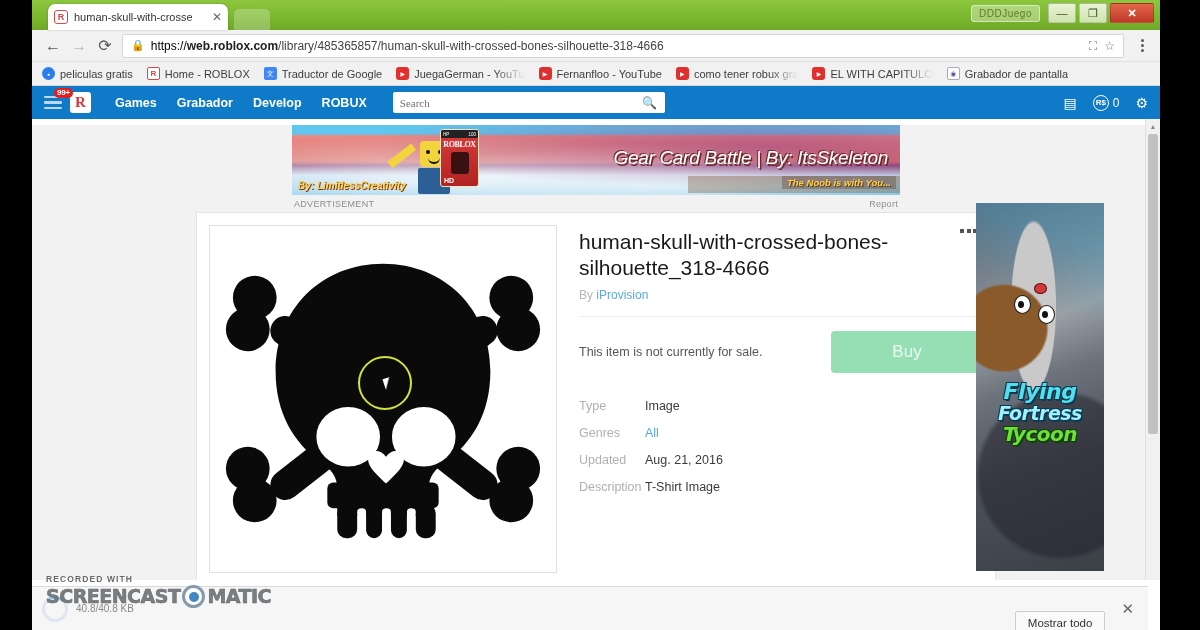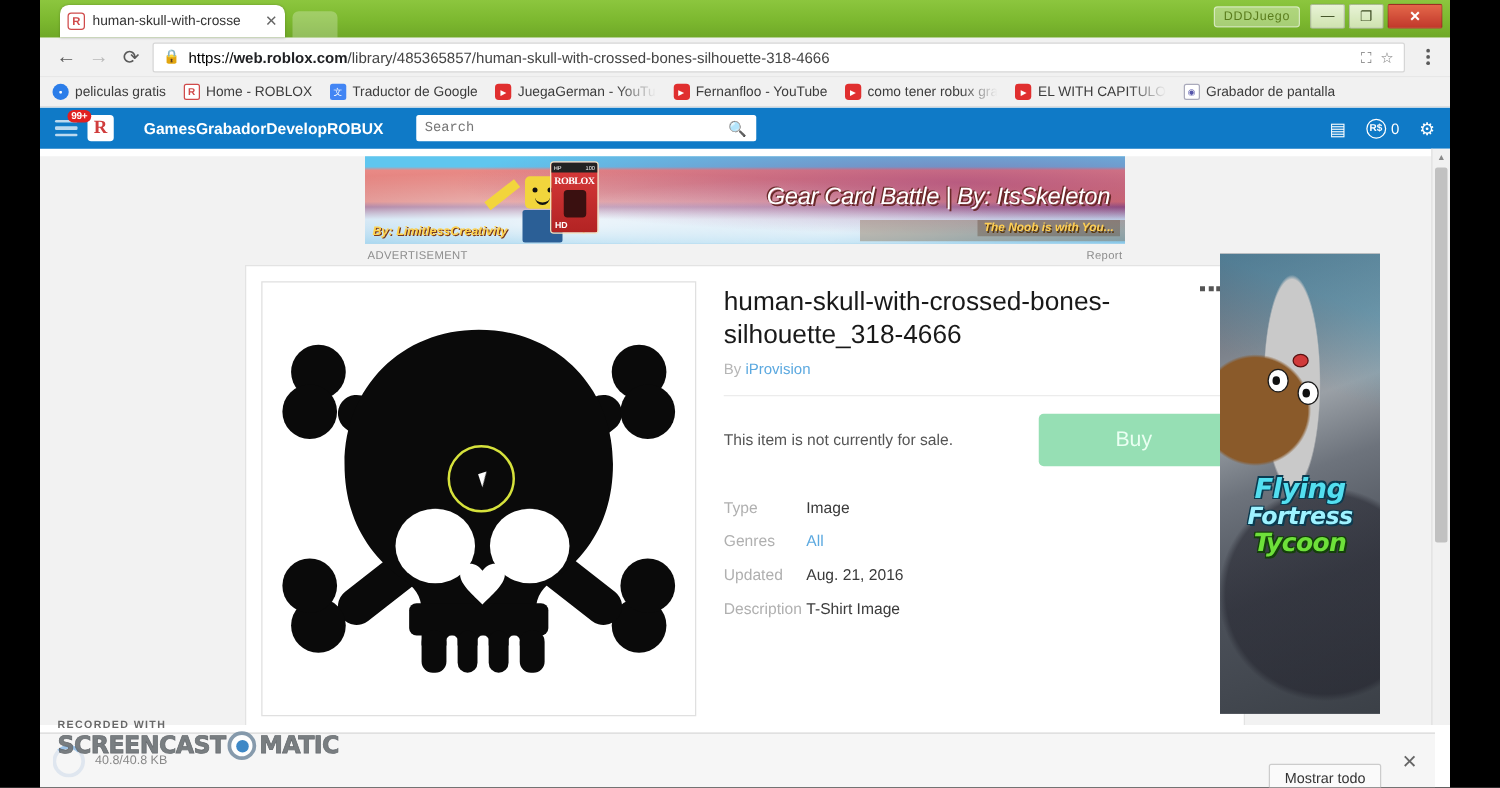--- a/index.html
+++ b/index.html
@@ -137,31 +137,31 @@
     position: absolute; left: 10px; top: -7px; background: #e02020; color: #fff;
     font-size: 8px; font-weight: bold; padding: 1px 3px; border-radius: 7px;
     line-height: 1.1; letter-spacing: -.2px;
   }
   .rbx-logo {
     width: 21px; height: 21px; margin-left: 6px; background: #fff; border-radius: 3px;
     color: #d03c3c; font-weight: bold; font-size: 15px;
     display: flex; align-items: center; justify-content: center;
     font-family: "Liberation Serif", serif;
   }
-  .rbx-links { display: flex; margin-left: 24px; }
+  .rbx-links { display: flex; gap: 20px; margin-left: 24px; }
   .rbx-link {
     color: #fff; font-size: 12.5px; font-weight: bold; cursor: pointer; white-space: nowrap;
   }
   .rbx-search {
     margin-left: 26px; width: 272px; height: 21px; background: #fff;
     border-radius: 2px; display: flex; align-items: center; padding: 0 7px;
   }
   .rbx-search input {
     border: 0; outline: 0; font-size: 11px; color: #9a9a9a; flex: 1;
-    font-family: Liberation Mono, monospace; background: transparent;
+    font-family: Liberation Serif, serif; background: transparent;
   }
   .rbx-search .mag { color: #444; font-size: 12px; }
   .rbx-right { margin-left: auto; display: flex; align-items: center; gap: 16px; }
   .nav-ico {
     color: #fff; font-size: 14px; cursor: pointer;
     display: flex; align-items: center; gap: 4px;
   }
   .robux-coin {
     width: 16px; height: 16px; border: 1.6px solid #fff; border-radius: 50%;
     font-size: 8px; display: flex; align-items: center; justify-content: center;

